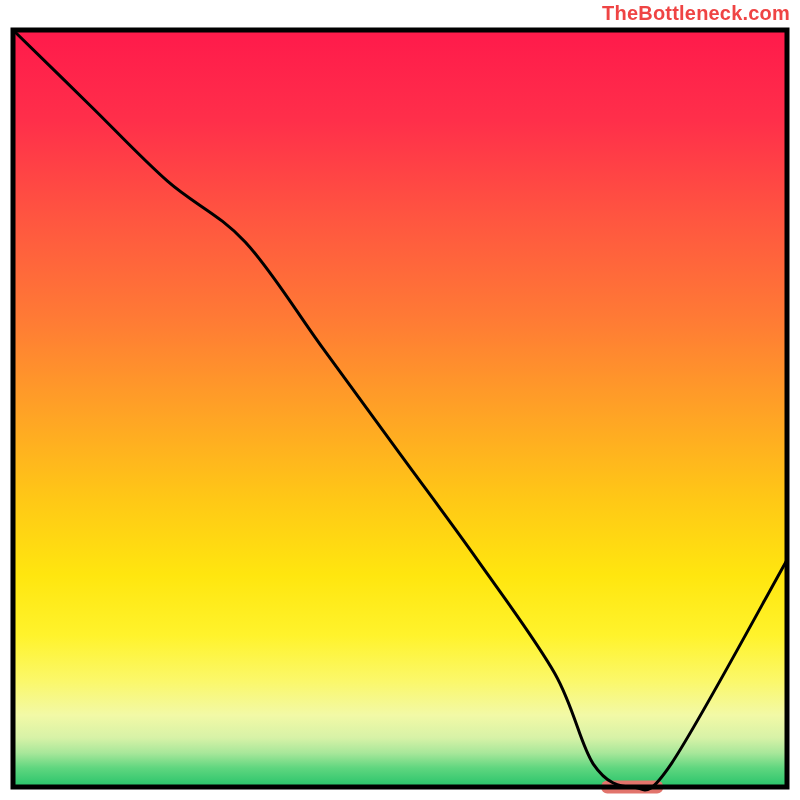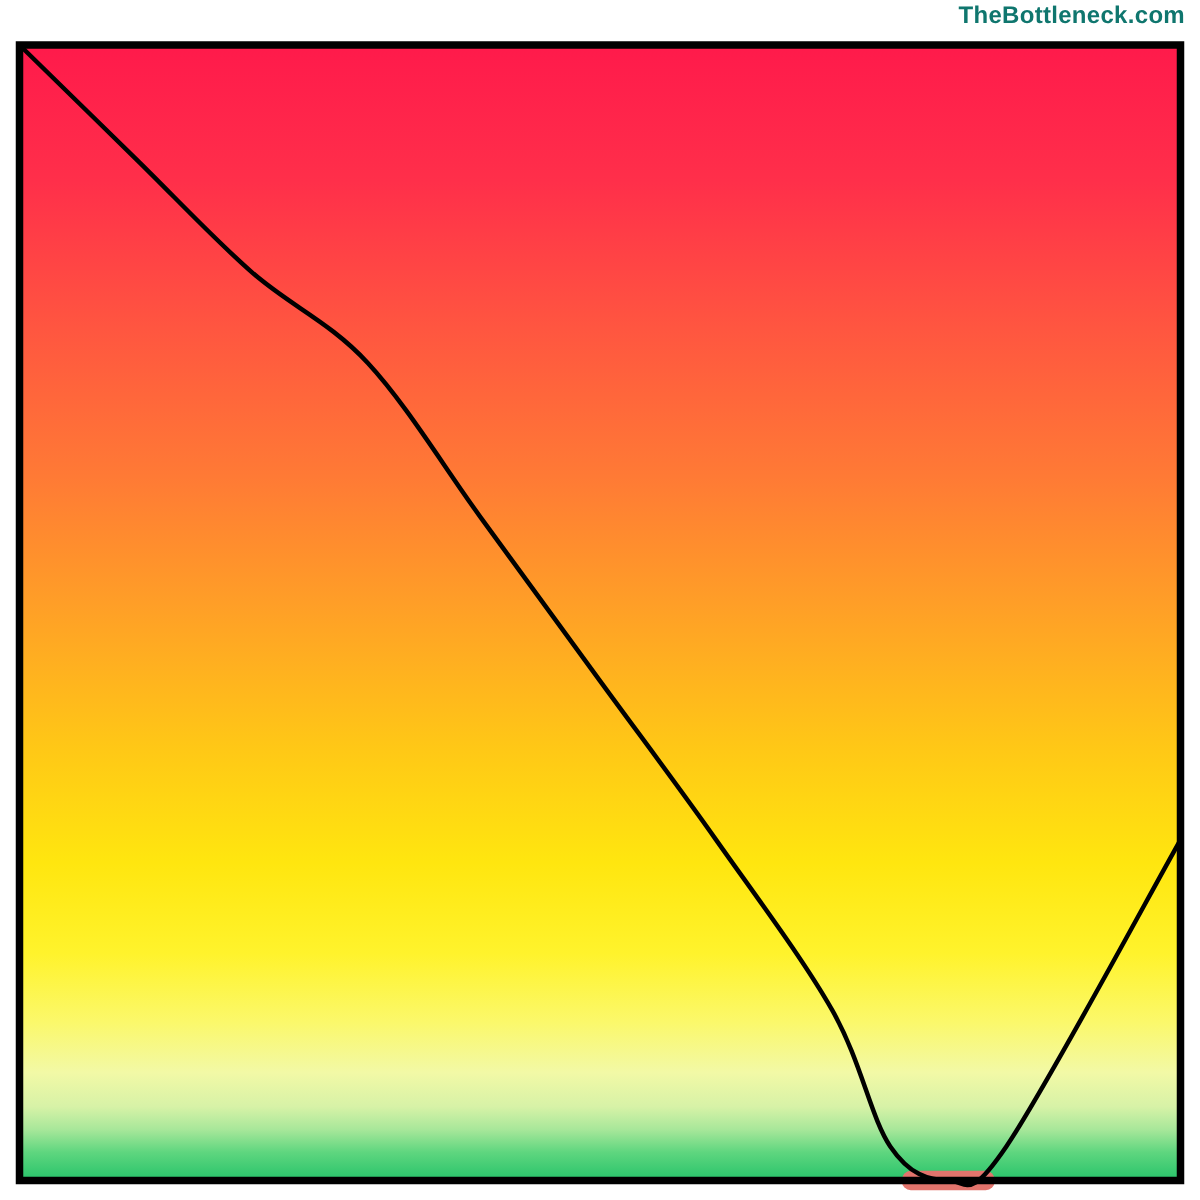--- a/index.html
+++ b/index.html
@@ -13,23 +13,23 @@
   }
   .chart-wrap {
     position: relative;
     width: 800px;
     height: 800px;
   }
   .watermark {
     position: absolute;
     top: 2px;
     right: 10px;
-    font-size: 16px;
+    font-size: 20px;
     font-weight: 600;
-    color: #0f766e;
+    color: #ef4444;
     letter-spacing: 0.2px;
     user-select: none;
   }
   svg {
     display: block;
   }
 </style>
 </head>
 <body>
 

